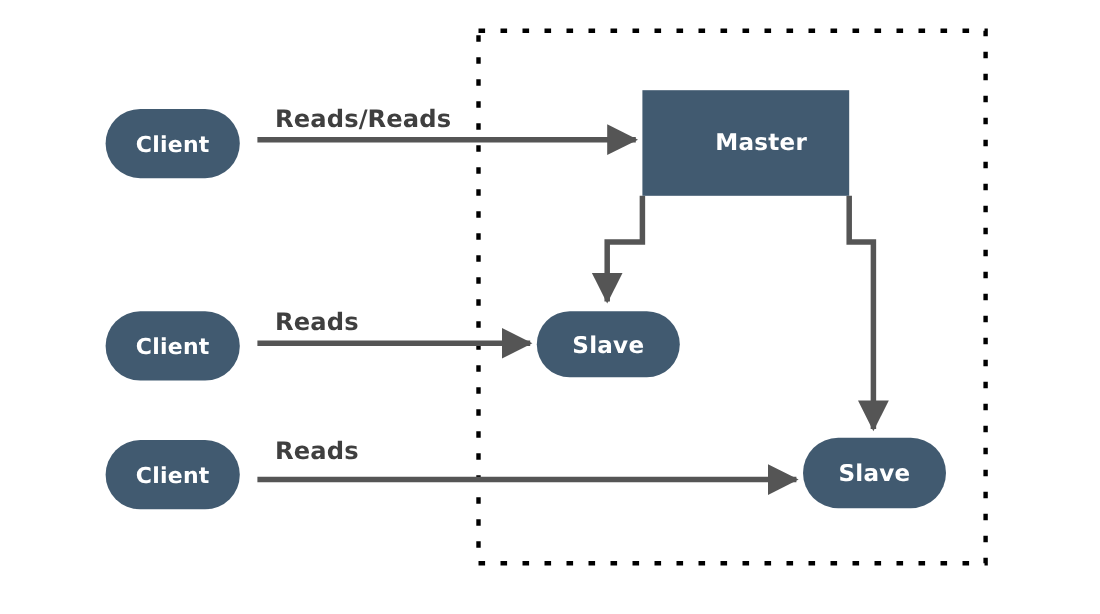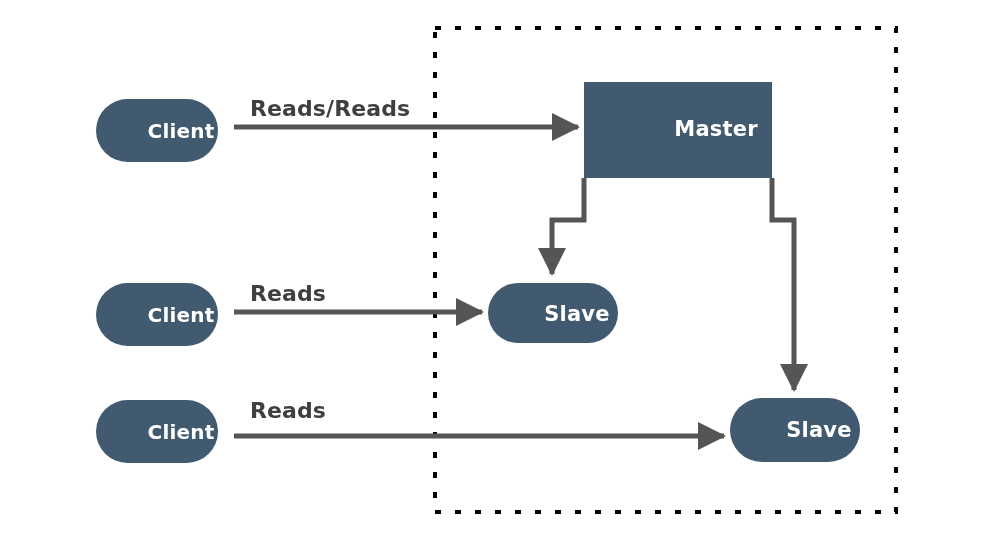--- a/index.html
+++ b/index.html
@@ -29,21 +29,20 @@
   .node-label {
     position: absolute;
     color: #ffffff;
     font-weight: bold;
     font-size: 21px;
     letter-spacing: 0.2px;
     text-align: center;
     white-space: nowrap;
     pointer-events: none;
     font-family: "DejaVu Sans", "Liberation Sans", sans-serif;
-    margin-left: 24px;
   }
   .edge-label {
     position: absolute;
     color: #3f3f3f;
     font-weight: bold;
     font-size: 22px;
     letter-spacing: 0.1px;
     white-space: nowrap;
     font-family: "DejaVu Sans", "Liberation Sans", sans-serif;
   }

